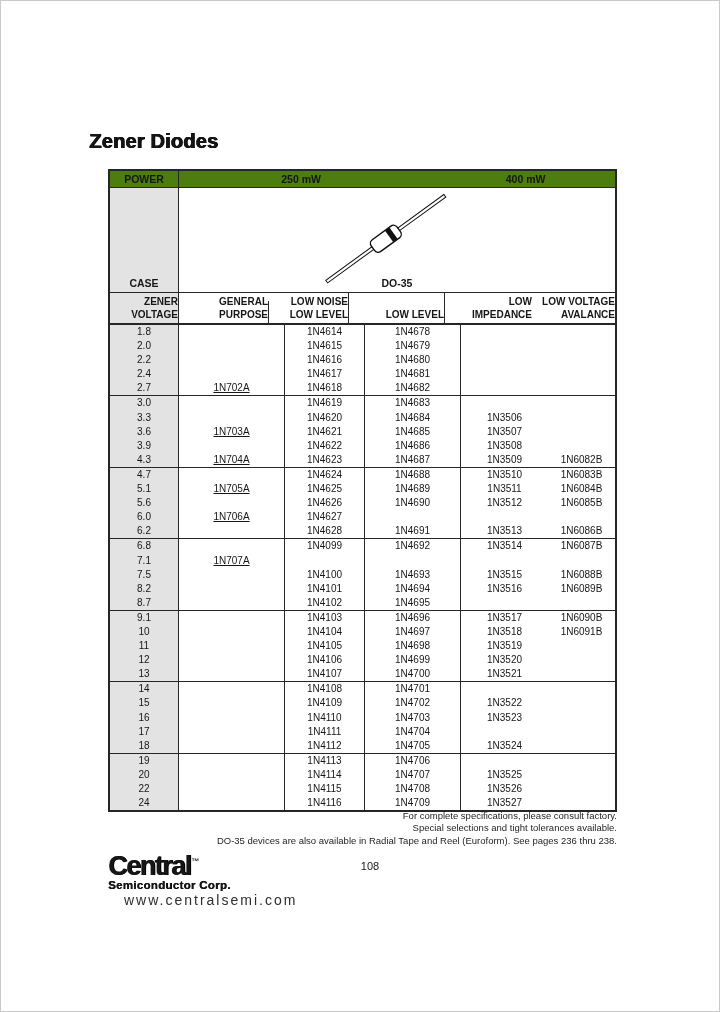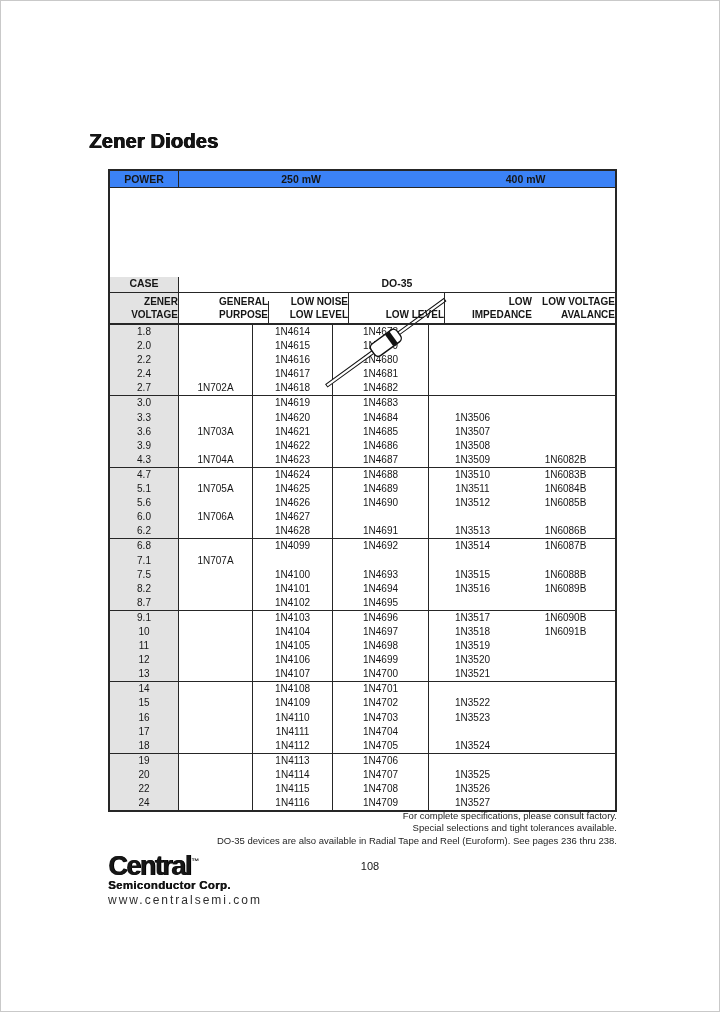--- a/index.html
+++ b/index.html
@@ -9,22 +9,22 @@
     box-shadow:inset 0 0 0 1px #c9c9c9;overflow:hidden;
   }
   .title{
     position:absolute;left:89px;top:130px;margin:0;
     font-size:20px;font-weight:bold;letter-spacing:0.2px;
     text-shadow:0.9px 0 0 #000, 0 0.4px 0 #000;
   }
   
   .tbl{position:absolute;left:108px;top:169px;width:509px;border:2px solid #262626;box-sizing:border-box;background:#fff;}
   .trow{display:flex;box-sizing:border-box;position:relative;}
-  .power-row{height:17px;border-bottom:1px solid #262626;background:#3b82f6;}
-  .case-row{height:105px;border-bottom:1px solid #262626;align-items:flex-end;}
+  .power-row{height:17px;border-bottom:1px solid #262626;background:#4d7c0f;}
+  .case-row{height:105px;border-bottom:1px solid #262626;}
   .head-row{height:32px;border-bottom:2px solid #262626;}
   .c1w{width:69px;border-right:1px solid #262626;box-sizing:border-box;flex:0 0 auto;}
   .rest{flex:1;position:relative;box-sizing:border-box;}
   .gray{background:#e3e3e3;}
   .lblcell{display:flex;align-items:center;justify-content:center;font-weight:bold;font-size:10.5px;}
   .case-lbl{align-items:flex-end;padding-bottom:3px;box-sizing:border-box;}
   .pw{position:absolute;top:50%;transform:translate(-50%,-50%);font-weight:bold;font-size:10.5px;white-space:nowrap;}
   .pw1{left:28%;}
   .pw2{left:79.5%;}
   .do35{position:absolute;bottom:3px;left:0;right:0;text-align:center;font-weight:bold;font-size:10.5px;}
@@ -37,32 +37,32 @@
   .hc3{width:80px;border-right:1px solid #262626;}
   .hc4{width:96px;border-right:1px solid #262626;}
   .hc5{width:87px;}
   .hc6{flex:1;}
   
   .dgroup{border-top:1.5px solid #262626;}
   .dgroup:first-child{border-top:none;}
   .drow{display:flex;height:14.1px;}
   .dcell{box-sizing:border-box;font-size:10px;line-height:14.2px;text-align:center;white-space:nowrap;}
   .dcell.c1{width:69px;border-right:1px solid #262626;background:#e3e3e3;}
-  .dcell.c2{width:74px;border-right:1px solid #262626;}
+  .dcell.c2{width:106px;border-right:1px solid #262626;text-decoration:underline;}
   .dcell.c3{width:80px;border-right:1px solid #262626;}
   .dcell.c4{width:96px;border-right:1px solid #262626;}
   .dcell.c5{width:87px;}
   .dcell.c6{flex:1;}
   
   .notes{position:absolute;top:810px;right:103px;text-align:right;font-size:9.5px;line-height:12.3px;color:#1e1e1e;}
   .logo{position:absolute;left:108px;top:849px;}
   .logo-name{font-size:27px;font-weight:bold;letter-spacing:-1.5px;line-height:26px;text-shadow:1px 0 0 #000;}
   .logo-tm{font-size:8px;font-weight:bold;vertical-align:11px;margin-left:1px;letter-spacing:0;text-shadow:none;}
   .logo-sub{font-size:11.5px;font-weight:bold;letter-spacing:0.3px;line-height:12px;text-shadow:0.4px 0 0 #000;}
-  .logo-url{font-size:12px;letter-spacing:2px;line-height:13px;margin-top:3px;color:#2e2e2e;}
+  .logo-url{font-size:14px;letter-spacing:2px;line-height:13px;margin-top:3px;color:#2e2e2e;margin-left:16px;}
   .pagenum{position:absolute;left:330px;top:860px;width:80px;text-align:center;font-size:11px;}
 </style>
 </head>
 <body>
 
 <div class="page">
 
   <h1 class="title">Zener Diodes</h1>
 
   <div class="tbl">

